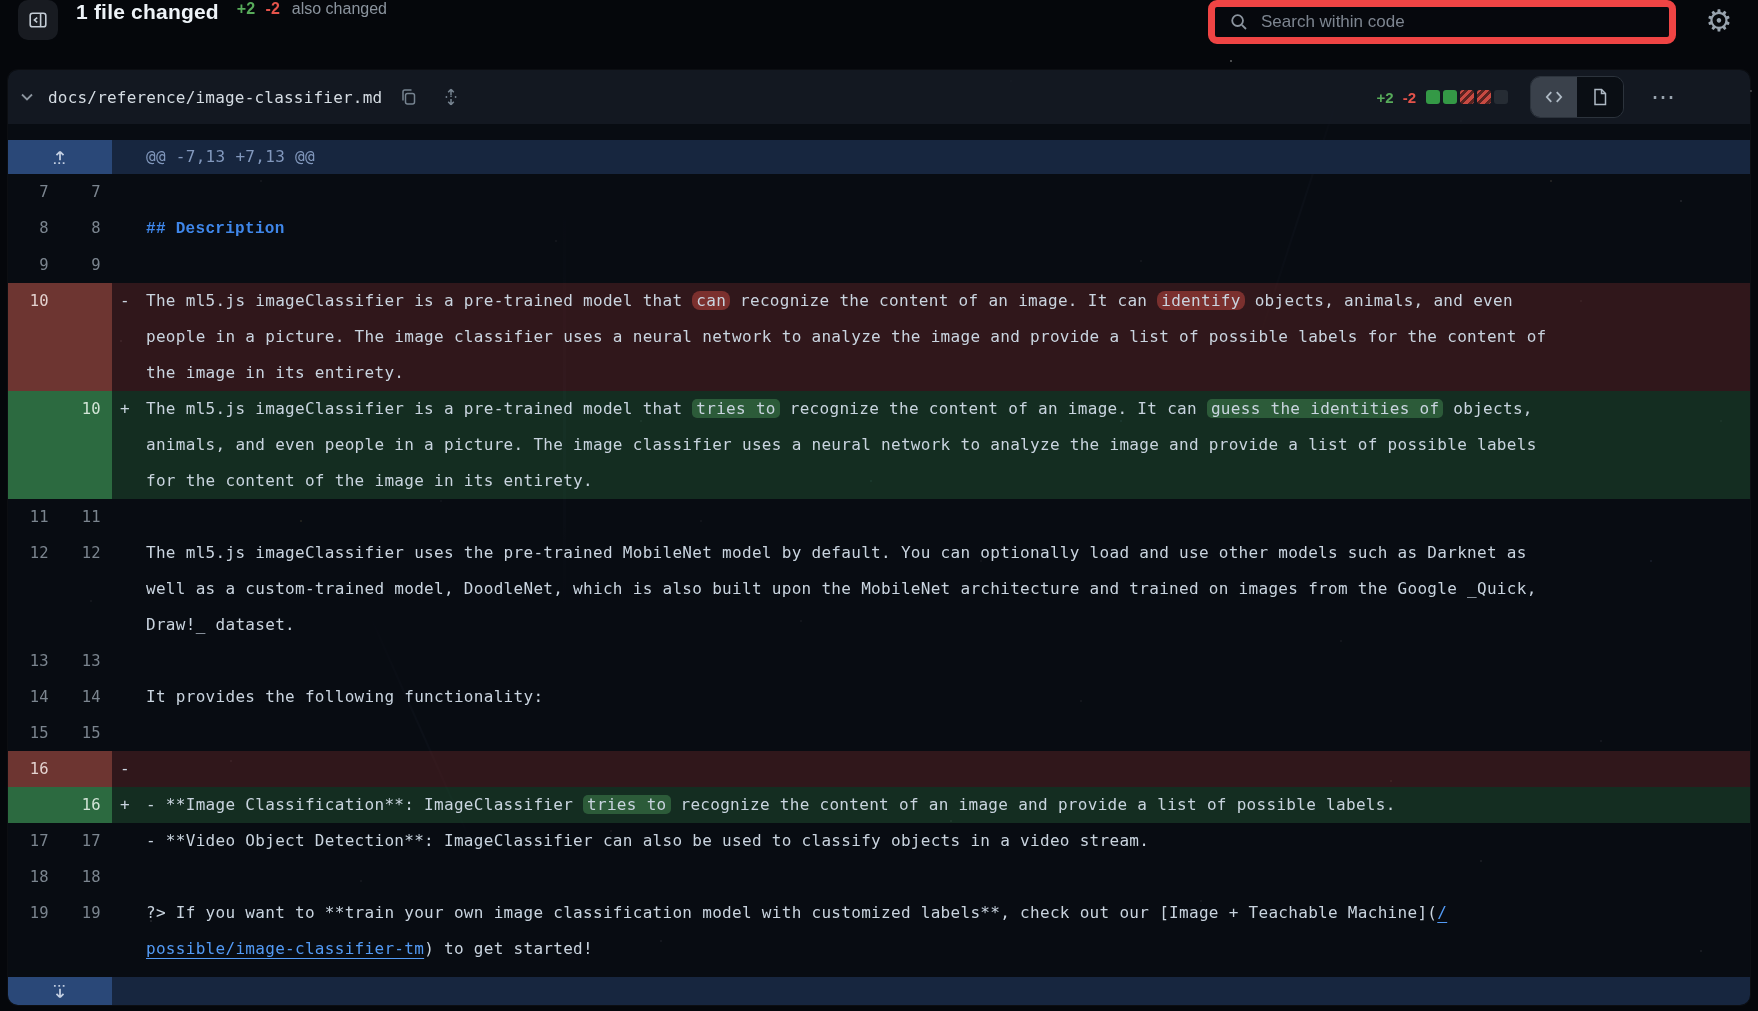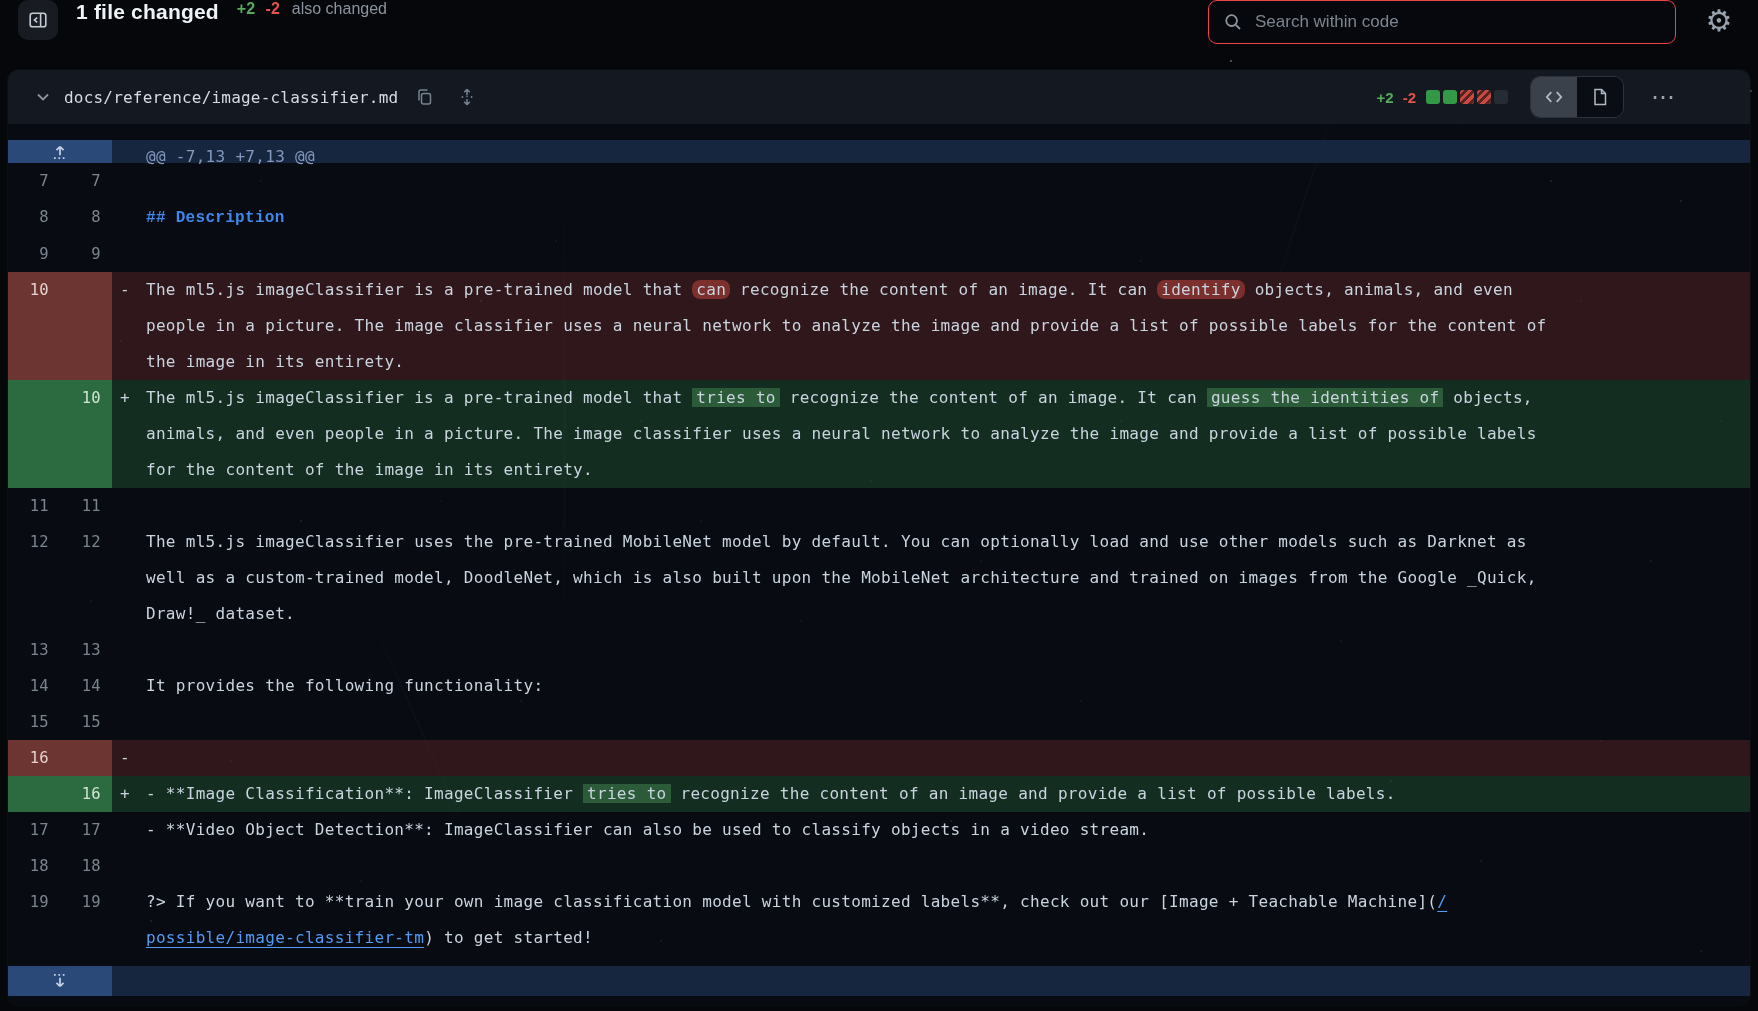--- a/index.html
+++ b/index.html
@@ -29,30 +29,30 @@
 
   
   .topbar{position:absolute;top:0;left:0;right:0;height:66px;display:flex;align-items:flex-start;padding:0 18px;box-sizing:border-box;}
   .icon-btn{display:flex;align-items:center;justify-content:center;border:none;cursor:pointer;background:transparent;color:#adbac7;padding:0;}
   .panel-btn{width:40px;height:40px;border-radius:10px;background:rgba(99,110,123,.20);margin-right:18px;}
   .title{font-size:21px;font-weight:700;color:#eef3f8;letter-spacing:.2px;}
   .delta{margin-left:18px;font-size:16px;font-weight:700;}
   .delta .plus{color:#57ab5a;}
   .delta .minus{color:#e5534b;margin-left:6px;}
   .lines-changed{margin-left:12px;font-size:16px;color:#8b949e;}
-  .searchbox{margin-left:auto;width:468px;height:44px;border:1px solid #ef4444;border-radius:9px;background:rgba(8,11,16,.45);
+  .searchbox{margin-left:auto;width:468px;height:44px;border:7px solid #ef4444;border-radius:9px;background:rgba(8,11,16,.45);
     display:flex;align-items:center;padding:0 14px;box-sizing:border-box;gap:10px;}
   .searchbox input{flex:1;background:transparent;border:none;outline:none;color:#cdd9e5;font-size:17px;font-family:"Liberation Sans",sans-serif;}
   .searchbox input::placeholder{color:#7d8590;}
   .gear-btn{margin-left:22px;width:42px;height:42px;font-size:30px;color:#98a3ae;line-height:1;}
 
   
   .card{position:absolute;left:8px;right:8px;top:70px;bottom:6px;background:rgba(11,15,22,.68);border-radius:10px;overflow:hidden;
     box-shadow:0 0 0 1px rgba(255,255,255,.03);}
-  .file-header{height:54px;display:flex;align-items:center;padding:0 66px 0 22px;box-sizing:border-box;background:rgba(21,27,37,.85);}
+  .file-header{height:54px;display:flex;align-items:center;padding:0 66px 0 6px;box-sizing:border-box;background:rgba(21,27,37,.85);}
   .chev-btn{width:26px;height:26px;color:#8b949e;margin-right:8px;}
   .filepath{font-family:"DejaVu Sans Mono","Liberation Mono",monospace;font-size:16px;letter-spacing:.2px;color:#d5dce3;}
   .fh-icon{width:30px;height:30px;color:#768390;margin-left:12px;}
   .fh-right{margin-left:auto;display:flex;align-items:center;}
   .fh-delta{font-size:15px;font-weight:700;}
   .fh-delta .plus{color:#57ab5a;}
   .fh-delta .minus{color:#e5534b;margin-left:5px;}
   .blocks{display:flex;margin-left:10px;gap:3px;}
   .blk{width:14px;height:14px;border-radius:3px;}
   .blk.added{background:#349946;}
@@ -75,23 +75,23 @@
   .code{flex:1;max-width:1404px;line-height:36px;white-space:pre-wrap;word-wrap:break-word;color:#c9d4df;min-height:36px;}
   .tok-heading{color:#3f87ea;font-weight:700;font-family:Liberation Mono, monospace;}
   .tok-link{color:#539bf5;text-decoration:underline;text-underline-offset:4px;}
   .drow.del .gutter{background:#6d3531;}
   .drow.del .content{background:rgba(116,43,41,.38);}
   .drow.del .ln{color:#e3d2cf;}
   .drow.add .gutter{background:#2c6a40;}
   .drow.add .content{background:rgba(45,110,64,.34);}
   .drow.add .ln{color:#d2e4d6;}
   .drow.del .hl{background:rgba(229,83,75,.42);border-radius:8px;padding:0 4px;}
-  .drow.add .hl{background:rgba(96,190,110,.32);border-radius:0;padding:0 4px;}
+  .drow.add .hl{background:rgba(96,190,110,.32);border-radius:5px;padding:0 4px;}
   .hunkbar,.expandbar{display:flex;align-items:stretch;}
-  .hunkbar{height:23px;}
+  .hunkbar{height:34px;}
   .expandbar{height:30px;margin-top:10px;}
   .bar-gutter{flex:none;width:104px;background:#2a4878;display:flex;align-items:center;justify-content:center;color:#c3cfe2;cursor:pointer;}
   .bar-content{flex:1;background:#17263f;color:#8298bd;line-height:34px;padding-left:34px;font-size:16px;}
   svg{display:block;}
 </style>
 </head>
 <body>
 
 <div class="screen">
   <div class="stars"></div>

